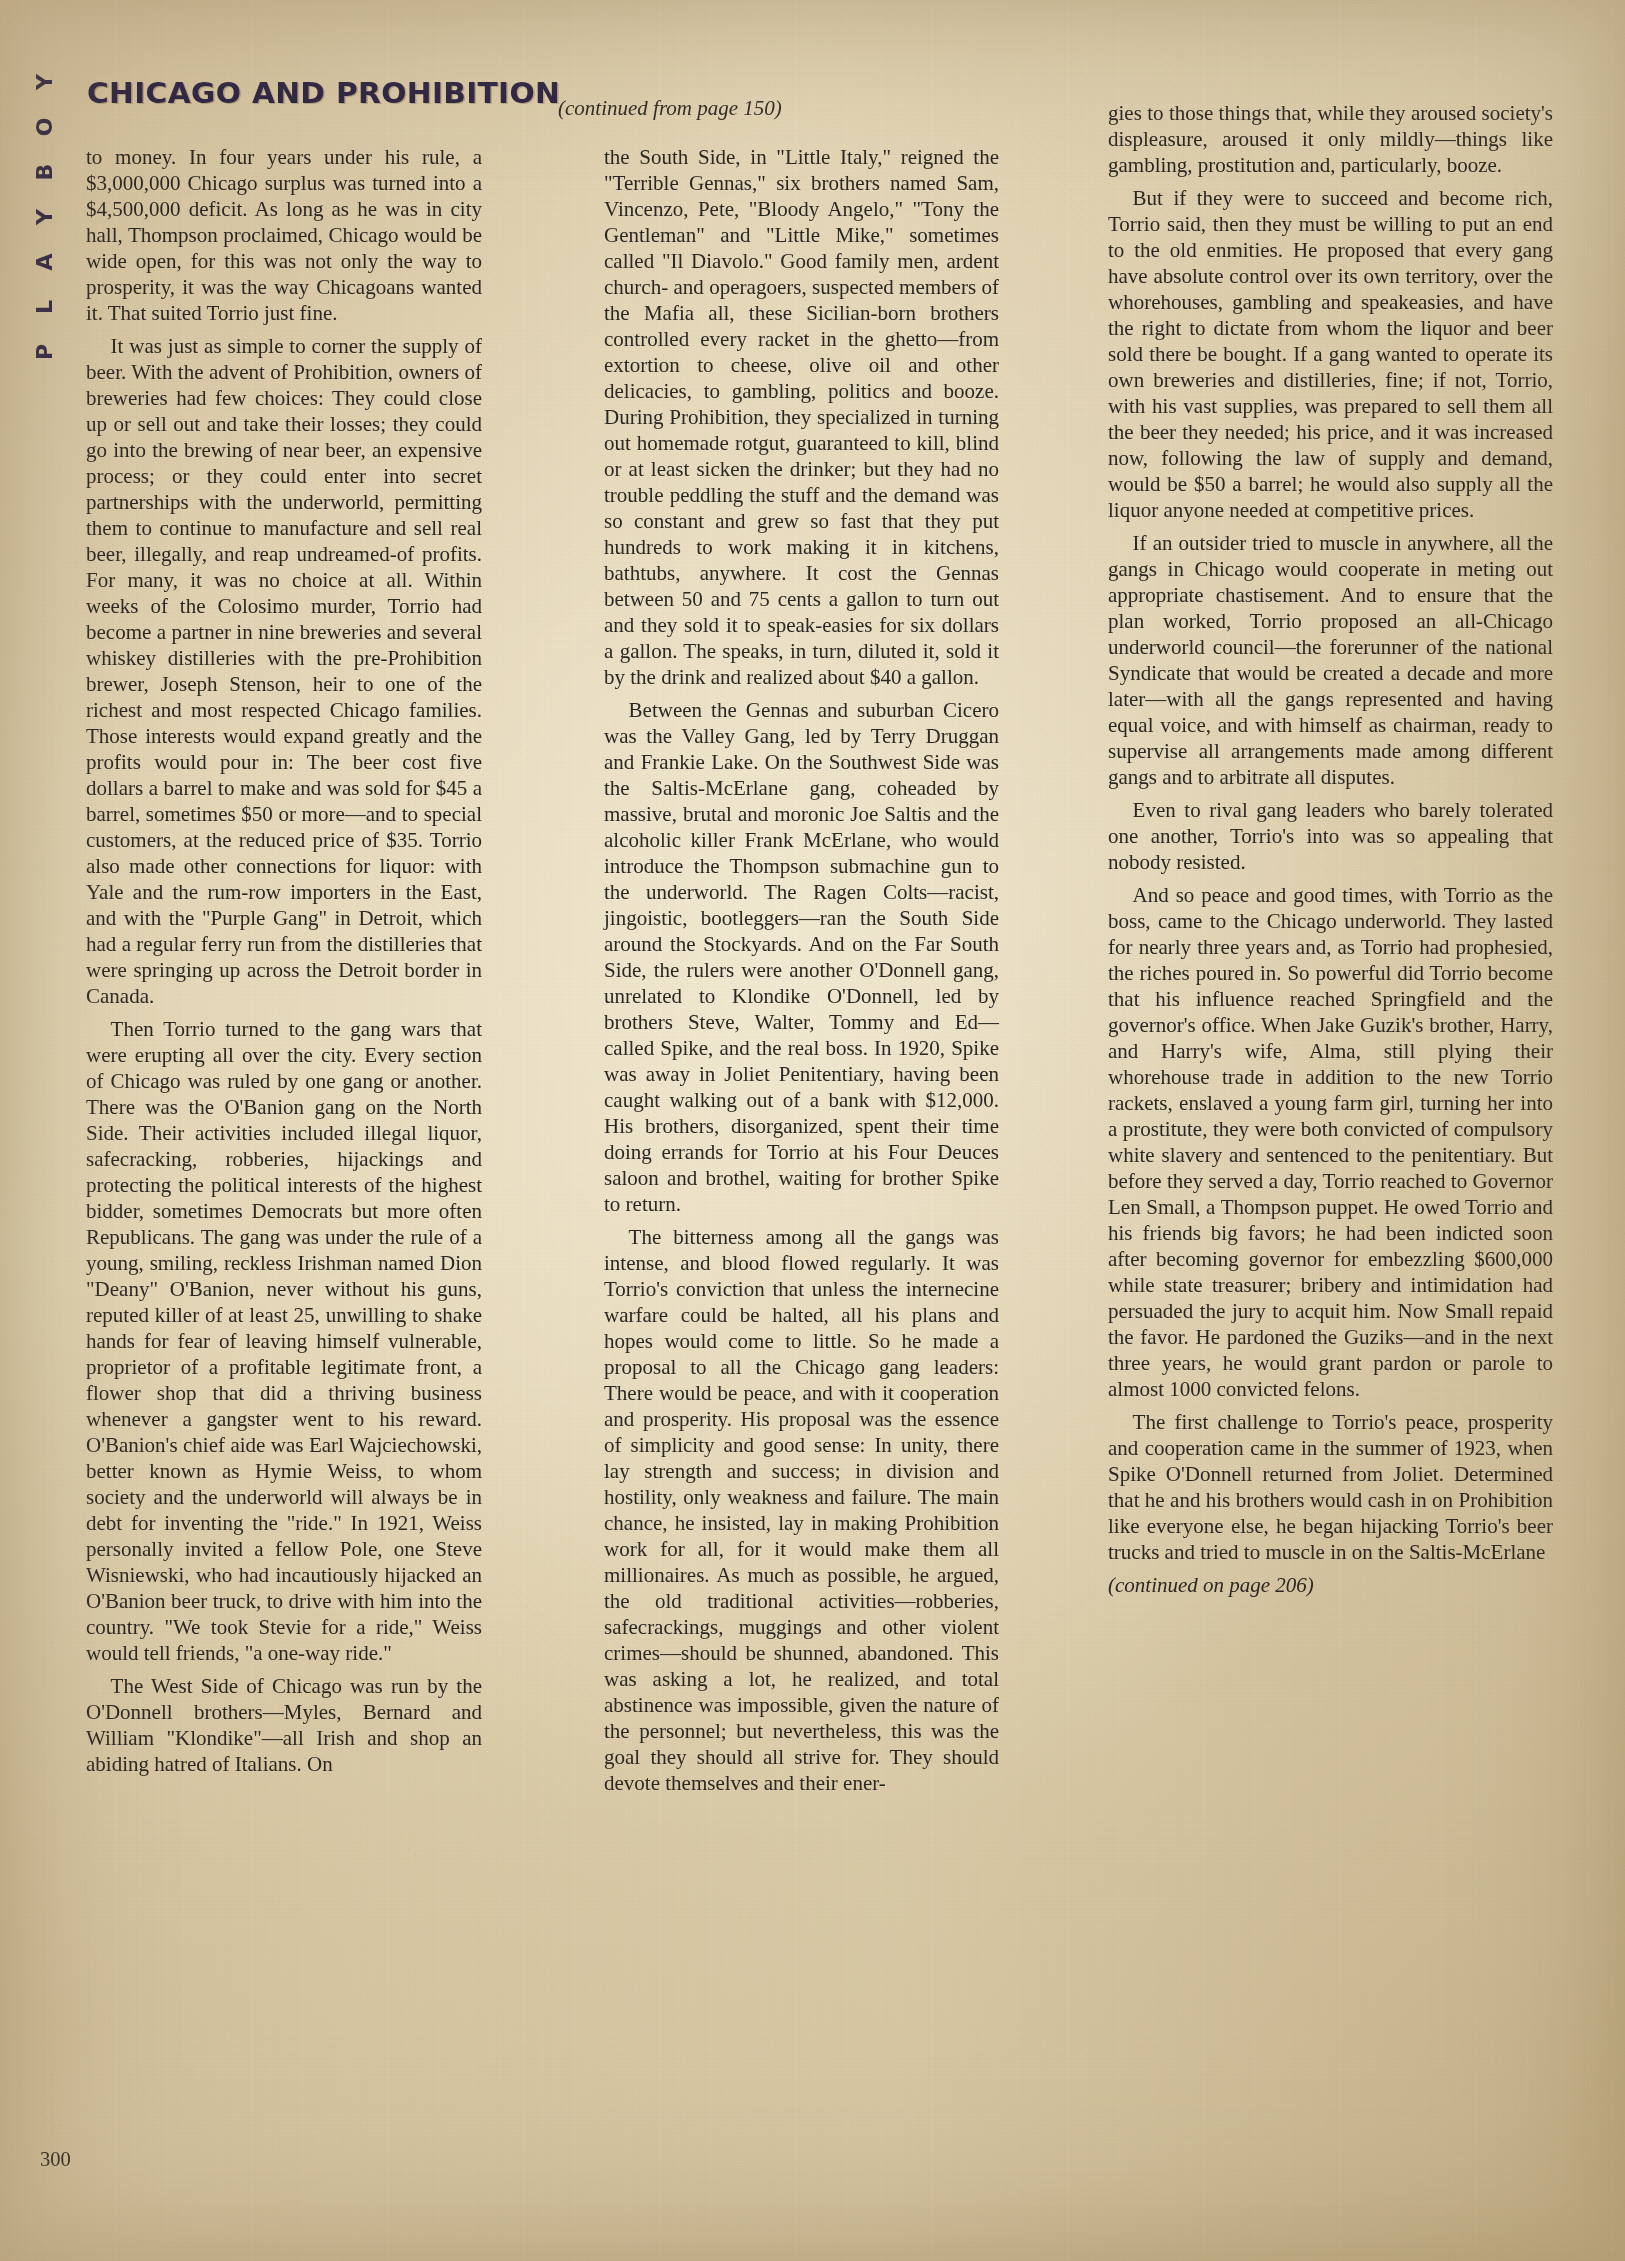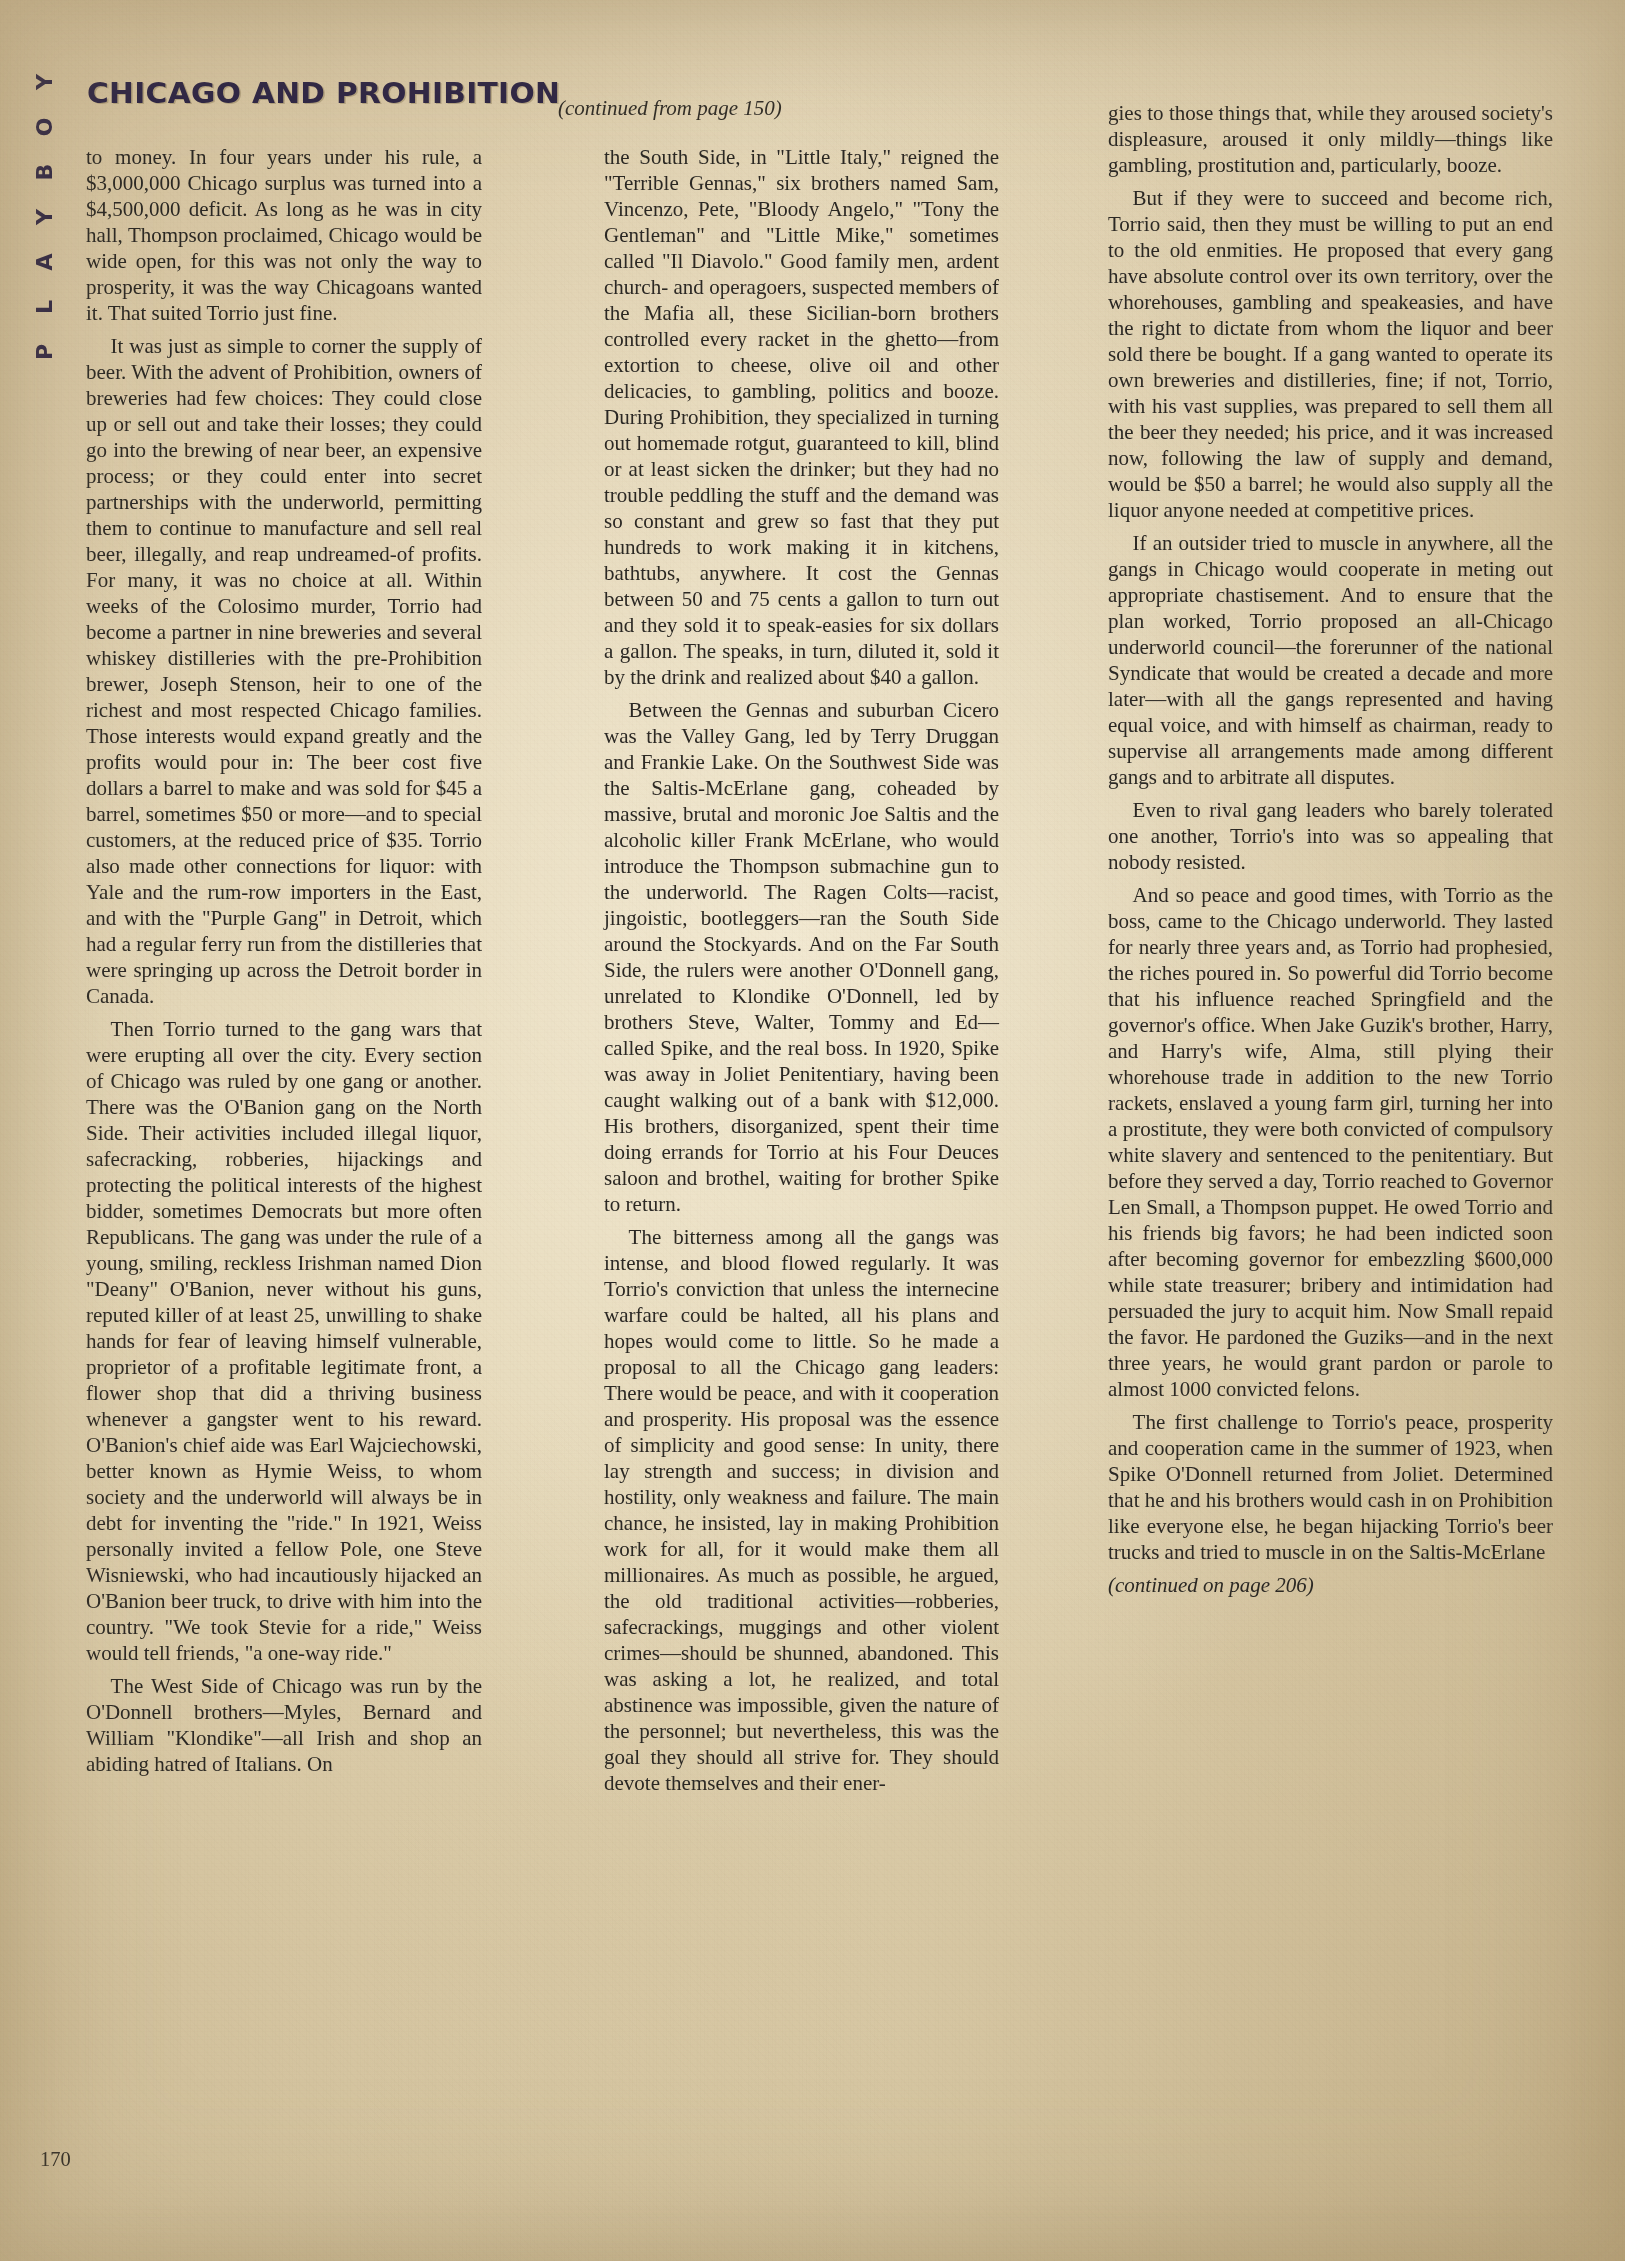--- a/index.html
+++ b/index.html
@@ -176,18 +176,18 @@
   <div id="col-3" class="column">
       <p class="first">gies to those things that, while they aroused society's displeasure, aroused it only mildly—things like gambling, prostitution and, particularly, booze.</p>
       <p>But if they were to succeed and become rich, Torrio said, then they must be willing to put an end to the old enmities. He proposed that every gang have absolute control over its own territory, over the whorehouses, gambling and speakeasies, and have the right to dictate from whom the liquor and beer sold there be bought. If a gang wanted to operate its own breweries and distilleries, fine; if not, Torrio, with his vast supplies, was prepared to sell them all the beer they needed; his price, and it was increased now, following the law of supply and demand, would be $50 a barrel; he would also supply all the liquor anyone needed at competitive prices.</p>
       <p>If an outsider tried to muscle in anywhere, all the gangs in Chicago would cooperate in meting out appropriate chastisement. And to ensure that the plan worked, Torrio proposed an all-Chicago underworld council—the forerunner of the national Syndicate that would be created a decade and more later—with all the gangs represented and having equal voice, and with himself as chairman, ready to supervise all arrangements made among different gangs and to arbitrate all disputes.</p>
       <p>Even to rival gang leaders who barely tolerated one another, Torrio's into was so appealing that nobody resisted.</p>
       <p>And so peace and good times, with Torrio as the boss, came to the Chicago underworld. They lasted for nearly three years and, as Torrio had prophesied, the riches poured in. So powerful did Torrio become that his influence reached Springfield and the governor's office. When Jake Guzik's brother, Harry, and Harry's wife, Alma, still plying their whorehouse trade in addition to the new Torrio rackets, enslaved a young farm girl, turning her into a prostitute, they were both convicted of compulsory white slavery and sentenced to the penitentiary. But before they served a day, Torrio reached to Governor Len Small, a Thompson puppet. He owed Torrio and his friends big favors; he had been indicted soon after becoming governor for embezzling $600,000 while state treasurer; bribery and intimidation had persuaded the jury to acquit him. Now Small repaid the favor. He pardoned the Guziks—and in the next three years, he would grant pardon or parole to almost 1000 convicted felons.</p>
       <p>The first challenge to Torrio's peace, prosperity and cooperation came in the summer of 1923, when Spike O'Donnell returned from Joliet. Determined that he and his brothers would cash in on Prohibition like everyone else, he began hijacking Torrio's beer trucks and tried to muscle in on the Saltis-McErlane</p>
       <p class="tail-right">(continued on page 206)</p>
     </div>
 
-  <div id="page-number">170</div>
+  <div id="page-number">300</div>
 
   <div id="grain"></div>
   <div id="vignette"></div>
 </div>
 
 
 </body></html>

